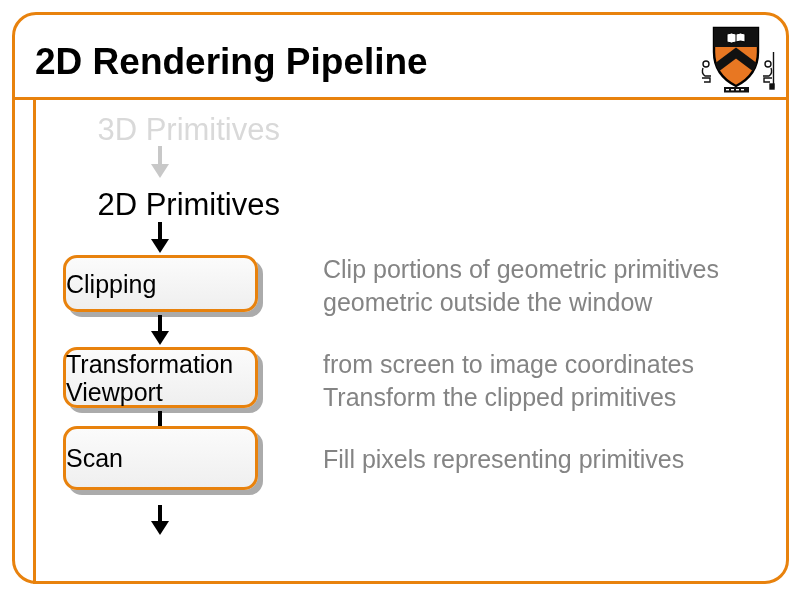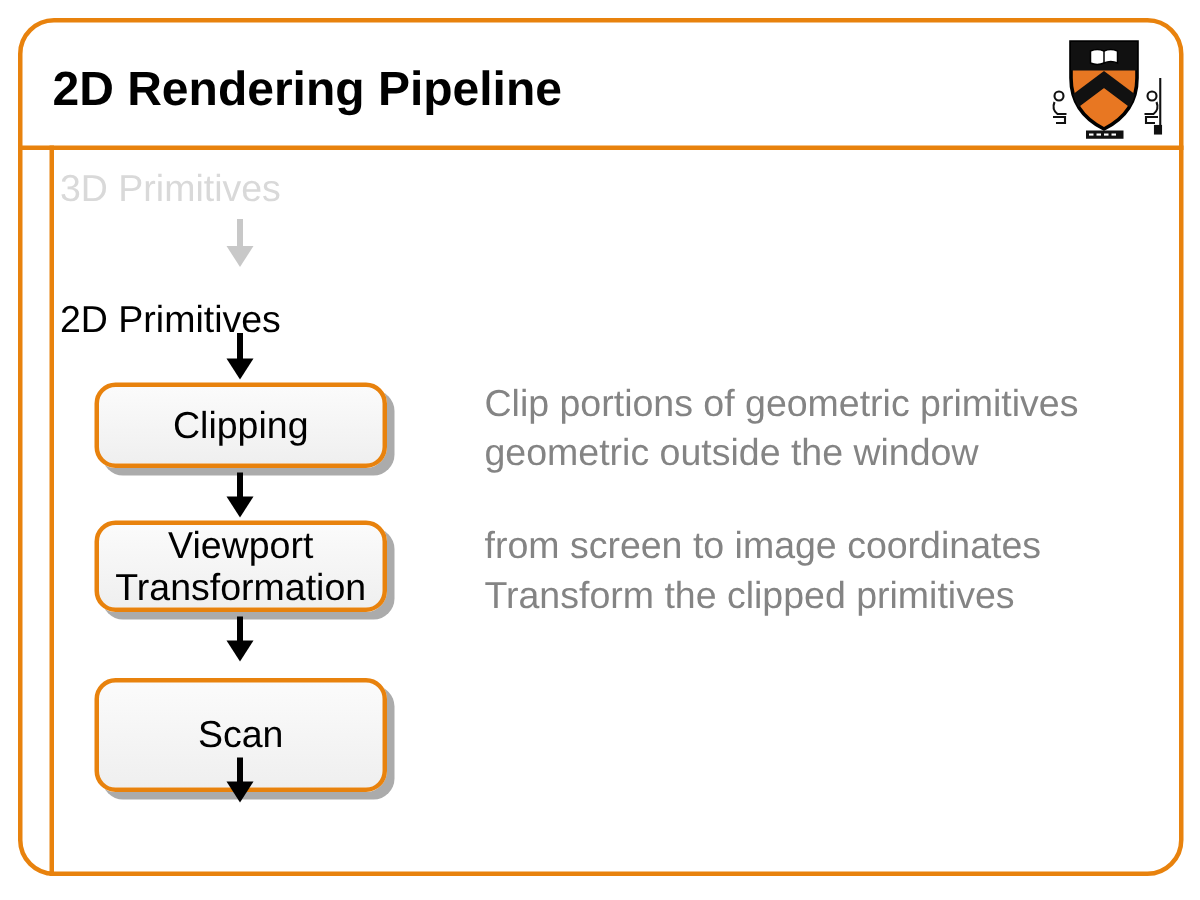--- a/index.html
+++ b/index.html
@@ -13,46 +13,46 @@
     box-sizing:border-box;border:3px solid #E8820D;border-radius:24px;
   }
   .title-divider{
     position:absolute;left:12px;top:97px;width:777px;height:3px;background:#E8820D;
   }
   .left-divider{
     position:absolute;left:33px;top:97px;width:3px;height:487px;background:#E8820D;
   }
   .page-title{
     position:absolute;left:35px;top:41px;
-    font-size:32px;font-weight:bold;color:#000000;letter-spacing:0px;white-space:nowrap;
+    font-size:37px;font-weight:bold;color:#000000;letter-spacing:0px;white-space:nowrap;
   }
   .logo{position:absolute;left:698px;top:22px;width:78px;height:74px;}
 
   
   .flow-label{
-    position:absolute;left:40px;width:240px;text-align:left;
-    font-size:25px;color:#000000;white-space:nowrap;
+    position:absolute;left:40px;width:240px;text-align:right;
+    font-size:31px;color:#000000;white-space:nowrap;
   }
   .ghost{color:#D9D9D9;}
   .arrow{position:absolute;}
   .arrow .stem{position:absolute;left:0;top:0;width:4px;background:#000000;}
   .arrow .head{
     position:absolute;width:0;height:0;
     border-left:9px solid transparent;border-right:9px solid transparent;
     border-top:14px solid #000000;
   }
   .arrow.gray .stem{background:#C8C8C8;}
   .arrow.gray .head{border-top-color:#C8C8C8;}
 
   .flow-box{
     position:absolute;left:63px;width:195px;box-sizing:border-box;
     border:3px solid #E8820D;border-radius:14px;
     background:linear-gradient(180deg,#FBFBFB,#EFEFEF);
     box-shadow:5px 5px 0 #ABABAB;
-    display:flex;flex-direction:column;align-items:center;justify-content:center;
+    display:flex;flex-direction:column;align-items:flex-start;justify-content:center;
     font-size:25px;line-height:28px;color:#000000;text-align:center;
   }
 
   .desc{
     position:absolute;left:323px;width:455px;
     font-size:25px;line-height:33px;color:#848484;
   }
   .desc span{display:block;white-space:nowrap;}
 </style>
 </head>
@@ -104,60 +104,61 @@
     </g>
   </svg>
 
   <div class="flow-label ghost" style="top:112px">3D Primitives</div>
 
   <div class="arrow gray" style="left:158px;top:146px">
     <div class="stem" style="height:19px"></div>
     <div class="head" style="left:-7px;top:18px"></div>
   </div>
 
-  <div class="flow-label" style="top:199px">2D Primitives</div>
+  <div class="flow-label" style="top:187px">2D Primitives</div>
 
   <div class="arrow" style="left:158px;top:222px">
     <div class="stem" style="height:18px"></div>
     <div class="head" style="left:-7px;top:17px"></div>
   </div>
 
   <div class="flow-box" style="top:255px;height:57px">
     <span>Clipping</span>
   </div>
 
   <div class="arrow" style="left:158px;top:315px">
     <div class="stem" style="height:17px"></div>
     <div class="head" style="left:-7px;top:16px"></div>
   </div>
 
   <div class="flow-box" style="top:347px;height:61px">
+    <span>Transformation</span>
     <span>Viewport</span>
-    <span>Transformation</span>
   </div>
 
   <div class="arrow" style="left:158px;top:411px">
     <div class="stem" style="height:17px"></div>
     <div class="head" style="left:-7px;top:16px"></div>
   </div>
 
-  <div class="flow-box" style="top:452px;height:76px">
+  <div class="flow-box" style="top:426px;height:64px">
     <span>Scan</span>
   </div>
 
   <div class="arrow" style="left:158px;top:505px">
     <div class="stem" style="height:17px"></div>
     <div class="head" style="left:-7px;top:16px"></div>
   </div>
 
 
   <div class="desc" style="top:253px">
     <span>Clip portions of geometric primitives</span>
     <span>geometric outside the window</span>
   </div>
   <div class="desc" style="top:348px">
     <span>from screen to image coordinates</span>
     <span>Transform the clipped primitives</span>
   </div>
   <div class="desc" style="top:443px">
+    <span>Fill pixels representing primitives</span>
   </div>
 
 </div>
 
 </body></html>

